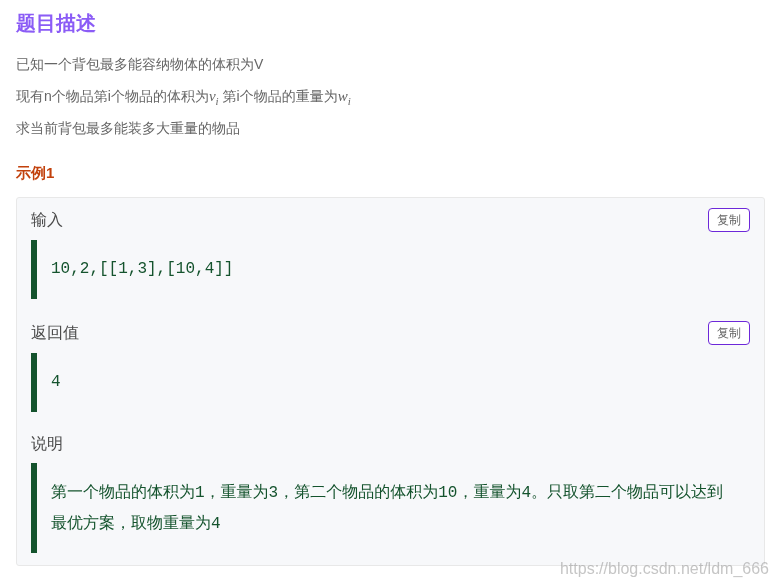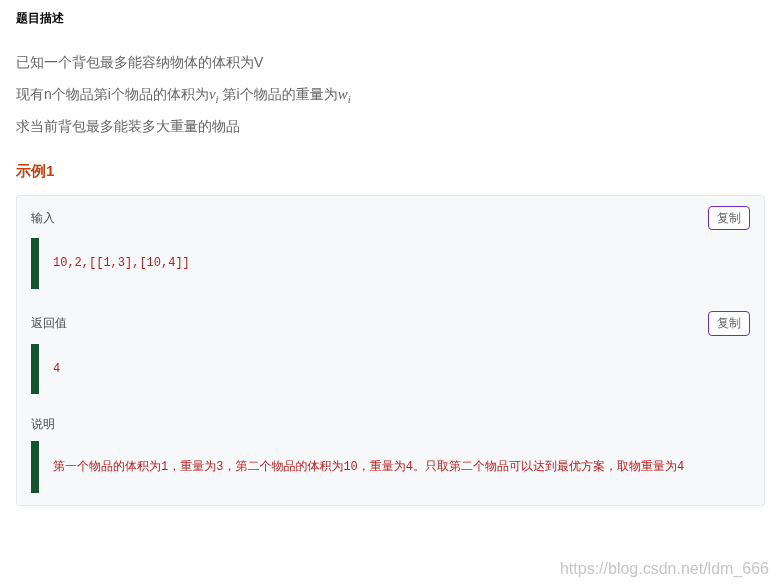--- a/index.html
+++ b/index.html
@@ -11,24 +11,24 @@
     width: 781px;
     height: 584px;
     overflow: hidden;
     position: relative;
     color: #333;
   }
   .content {
     padding: 10px 16px 0 16px;
   }
   .section-title {
-    font-size: 12px;
+    font-size: 20px;
     font-weight: 700;
-    color: #000000;
-    margin: 0 0 22px 0;
+    color: #8b5cf6;
+    margin: 0 0 14px 0;
   }
   .desc-text {
     font-size: 14px;
     color: #666;
     line-height: 1.9;
     margin: 0 0 4px 0;
   }
   .desc-block { margin-bottom: 22px; }
   .math-sub {
     font-style: italic;
@@ -51,41 +51,41 @@
     border-radius: 3px;
     margin: 0;
   }
   .ex-header {
     display: flex;
     justify-content: space-between;
     align-items: center;
     padding: 10px 14px 8px 14px;
   }
   .ex-label {
-    font-size: 12px;
+    font-size: 16px;
     color: #4a4a4a;
   }
   .copy-btn {
     background: #ffffff;
     border: 1px solid #6d28d9;
     border-radius: 4px;
     font-size: 12px;
     color: #666;
     padding: 4px 8px;
     cursor: pointer;
     line-height: 1.2;
   }
   .ex-body {
     margin: 0 14px 12px 14px;
     padding: 14px 14px;
-    border-left: 8px solid #14532d;
+    border-left: 6px solid #14532d;
     background: transparent;
     font-family: "Courier New", Consolas, monospace;
-    font-size: 12px;
-    color: #b91c1c;
+    font-size: 16px;
+    color: #14532d;
     line-height: 1.9;
   }
   .ex-body.explain {
     font-family: -apple-system, BlinkMacSystemFont, "Segoe UI", "PingFang SC", "Microsoft YaHei", sans-serif;
   }
   .code-num {
     font-family: "Courier New", Consolas, monospace;
   }
   .watermark {
     position: absolute;

